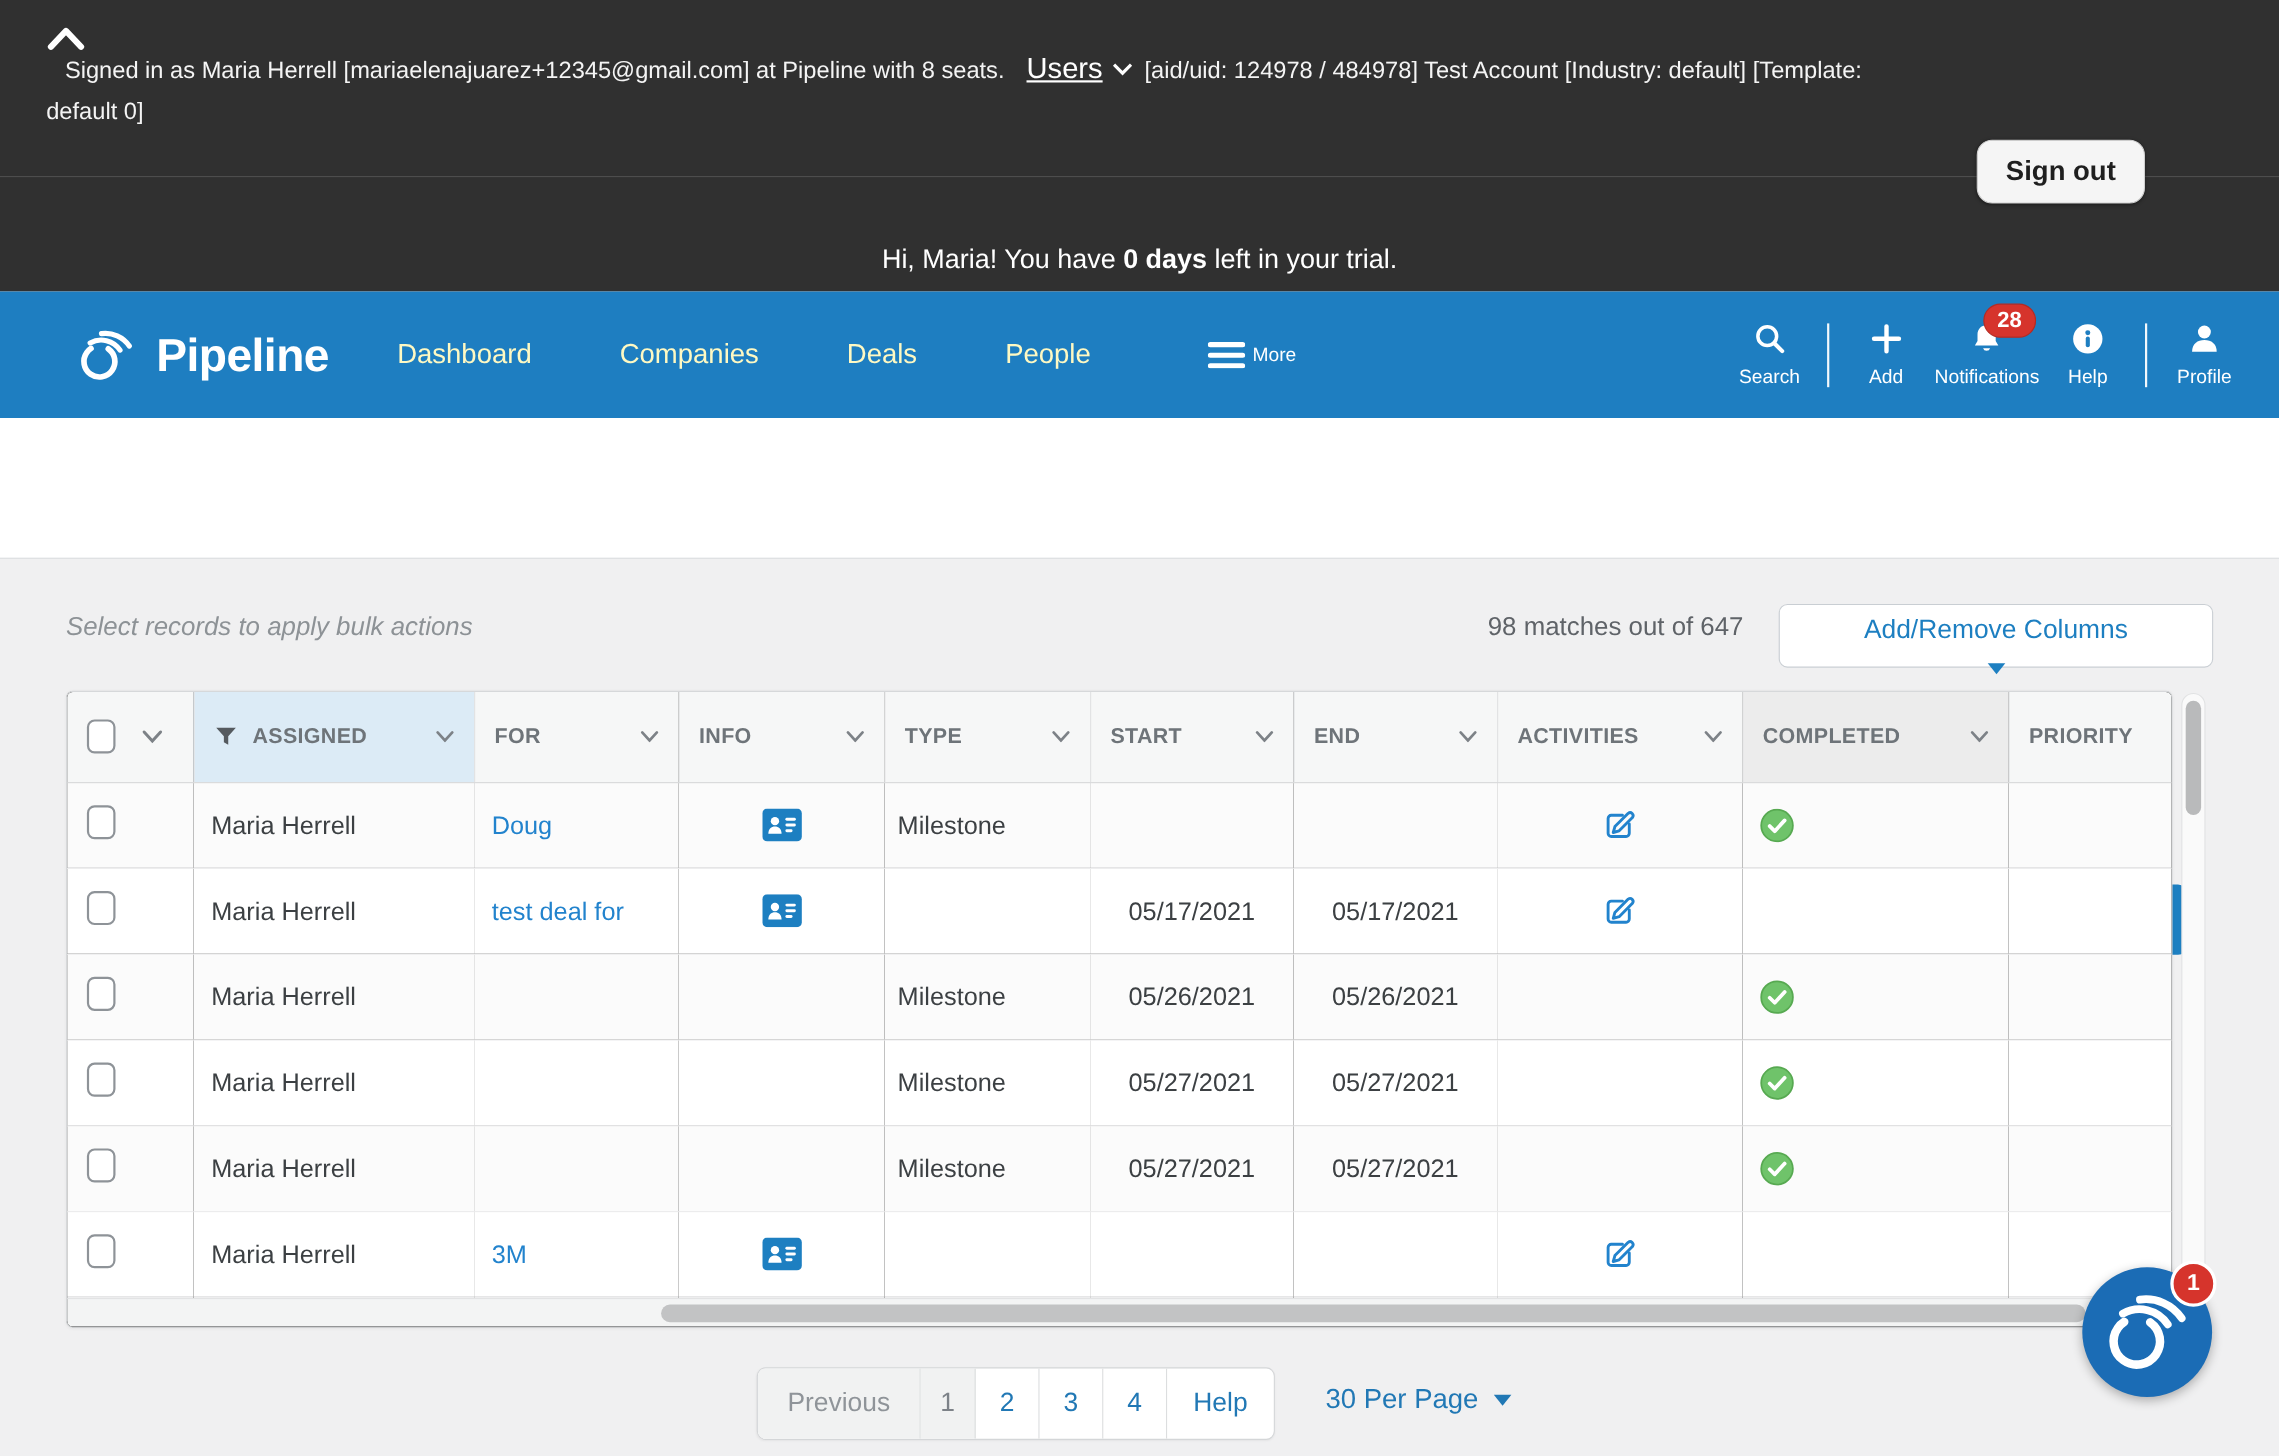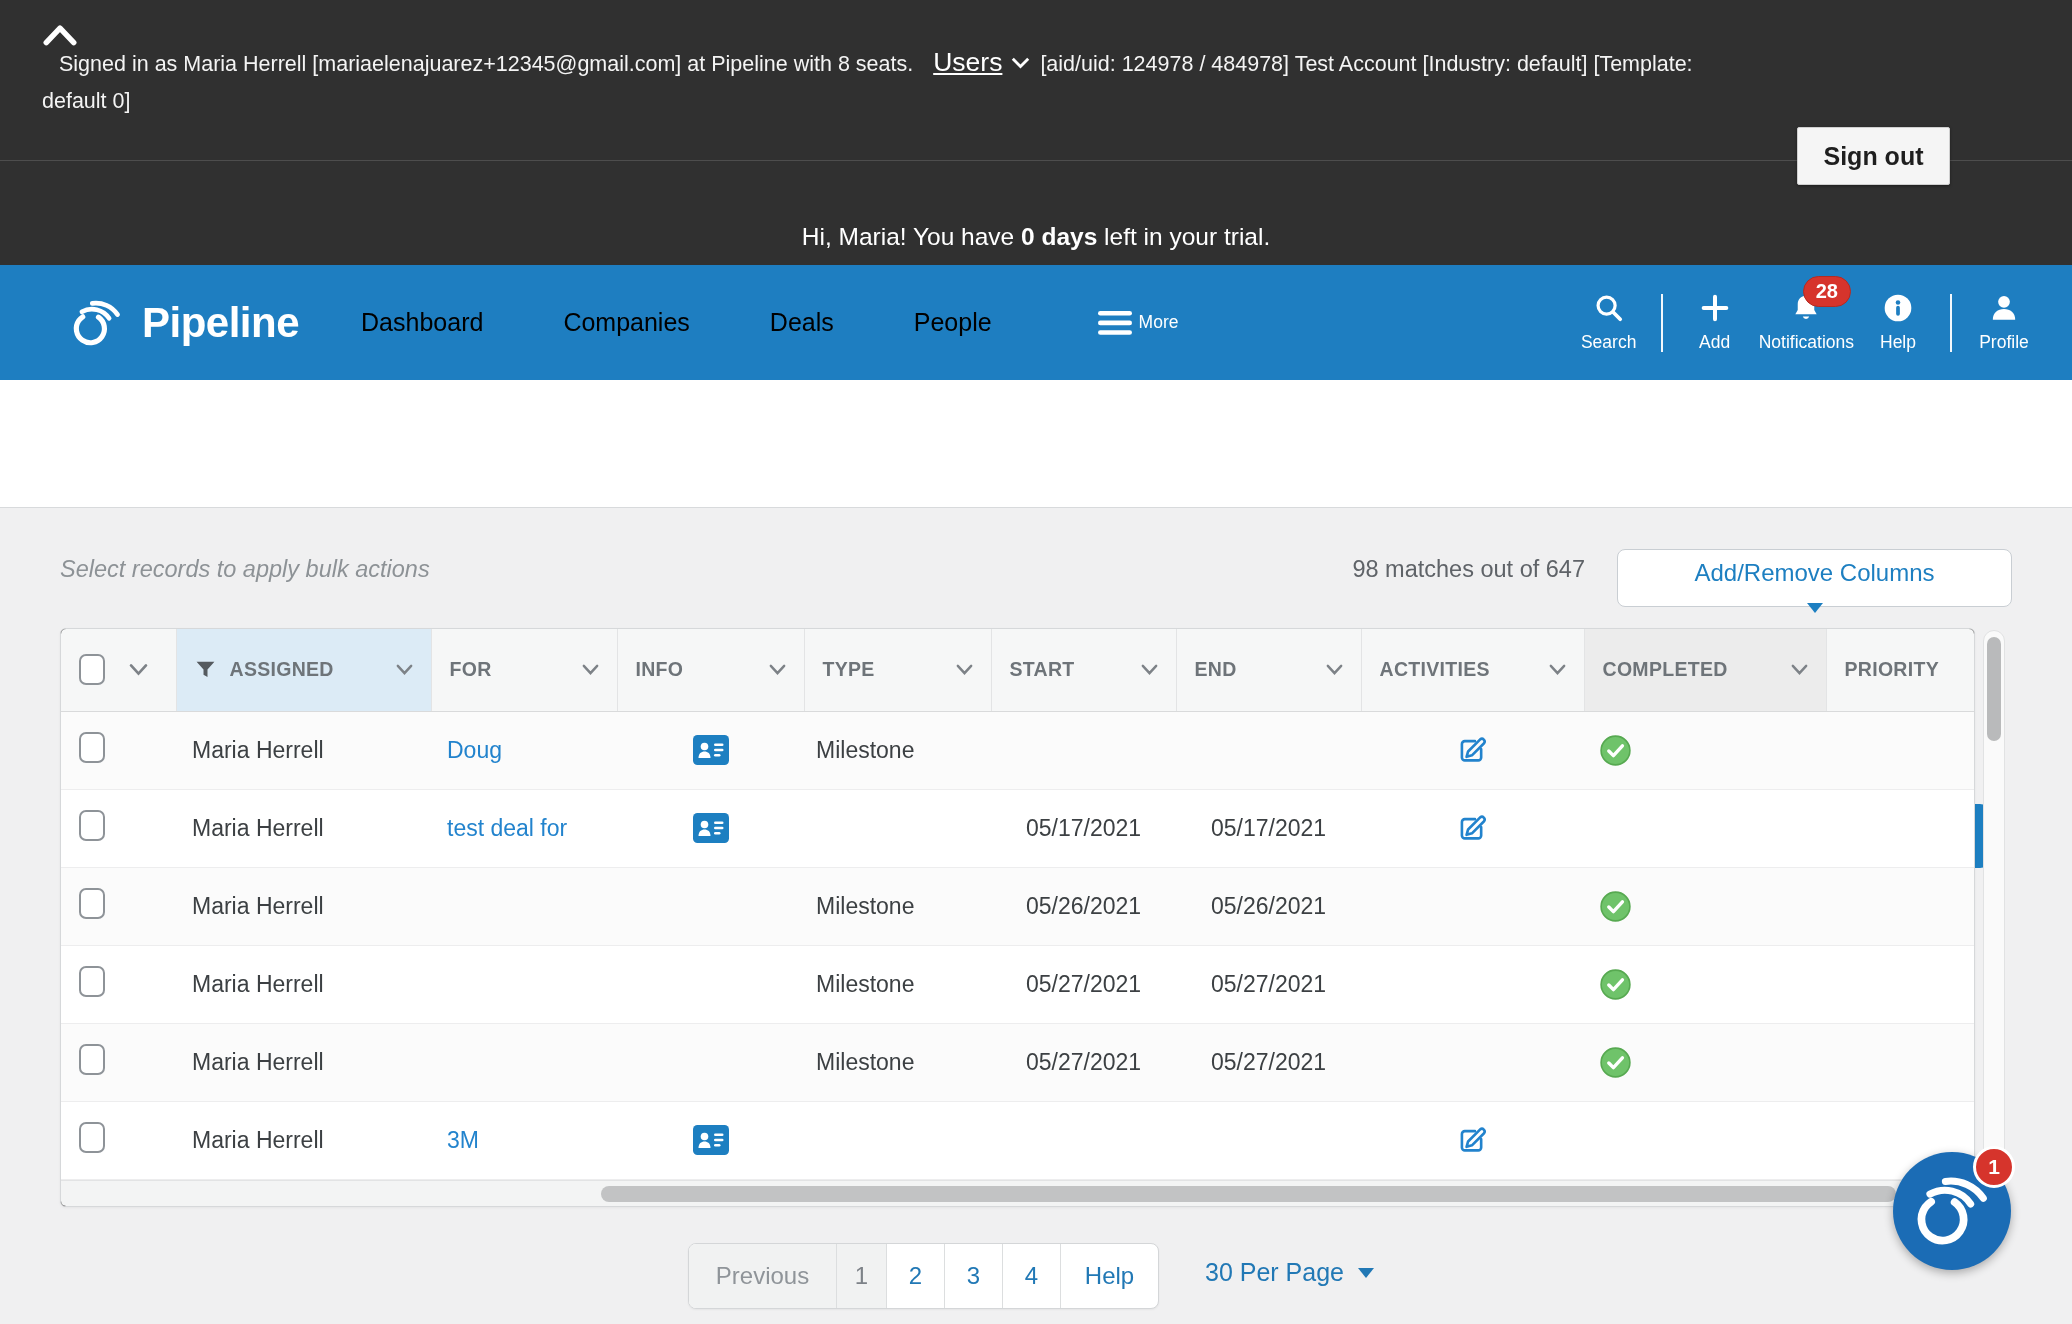--- a/index.html
+++ b/index.html
@@ -8,29 +8,29 @@
   svg { display:block; }
 
   
   .banner { position:absolute; left:0; top:0; width:2072px; height:265px; background:#303030; }
   .banner-divider { position:absolute; left:0; top:160px; width:2072px; height:1px; background:#4d4d4d; }
   .collapse-btn { position:absolute; left:42px; top:24px; cursor:pointer; }
   .account-text { position:absolute; left:42px; top:44px; color:#f4f4f4; font-size:21.5px; line-height:37px; }
   .account-line1 { padding-left:17px; display:flex; align-items:baseline; white-space:pre; }
   .users-link { color:#fff; font-size:26.5px; text-decoration:underline; margin:0 10px 0 20px; display:inline-flex; align-items:center; gap:9px; cursor:pointer; }
   .users-link svg { text-decoration:none; }
-  .signout-btn { position:absolute; right:122px; top:127px; width:153px; height:58px; background:#f5f5f5; border:1px solid #cfcfcf; border-radius:2px; color:#1f1f1f; font-size:25px; font-weight:bold; display:flex; align-items:center; justify-content:center; box-shadow:0 1px 3px rgba(0,0,0,.4); z-index:2; cursor:pointer; }
+  .signout-btn { position:absolute; right:122px; top:127px; width:153px; height:58px; background:#f5f5f5; border:1px solid #cfcfcf; border-radius:14px; color:#1f1f1f; font-size:25px; font-weight:bold; display:flex; align-items:center; justify-content:center; box-shadow:0 1px 3px rgba(0,0,0,.4); z-index:2; cursor:pointer; }
   .trial-text { position:absolute; left:0; top:203px; width:2072px; text-align:center; color:#fff; font-size:24.5px;margin-top:20px; }
 
   
   .nav { position:absolute; left:0; top:265px; width:2072px; height:115px; background:#1e7ec1; display:flex; align-items:center; }
   .nav-brand { display:flex; align-items:center; gap:16px; margin-left:66px; cursor:pointer; }
   .brand-text { color:#fff; font-size:42px; font-weight:bold; letter-spacing:-0.5px; }
   .nav-links { display:flex; align-items:center; margin-left:62px; gap:80px; }
-  .nav-link { color:#000000; font-size:25px; cursor:pointer; white-space:nowrap; }
+  .nav-link { color:#fef9c3; font-size:25px; cursor:pointer; white-space:nowrap; }
   .nav-more { margin-left:106px; display:flex; flex-direction:row; align-items:center; gap:7px; color:#fff; cursor:pointer; }
   .nav-small-label { font-size:17.5px; color:#fff; }
   .nav-actions { margin-left:auto; margin-right:24px; display:flex; align-items:center; }
   .nav-action { display:flex; flex-direction:column; align-items:center; gap:8px; min-width:88px; position:relative; cursor:pointer; }
   .nav-divider { width:2px; height:58px; background:rgba(255,255,255,.95); margin:0 8px; }
   .badge { position:absolute; top:-16px; left:44px; background:#d6342c; color:#fff; font-size:20px; font-weight:bold; padding:3px 12px; border-radius:17px; border:1px solid #b52a22; }
 
   
   .listbar { position:absolute; left:0; top:380px; width:2072px; height:128px; background:#fff; border-bottom:1px solid #d8dadc; }
   .star { position:absolute; left:64px; top:406px; cursor:pointer; }

